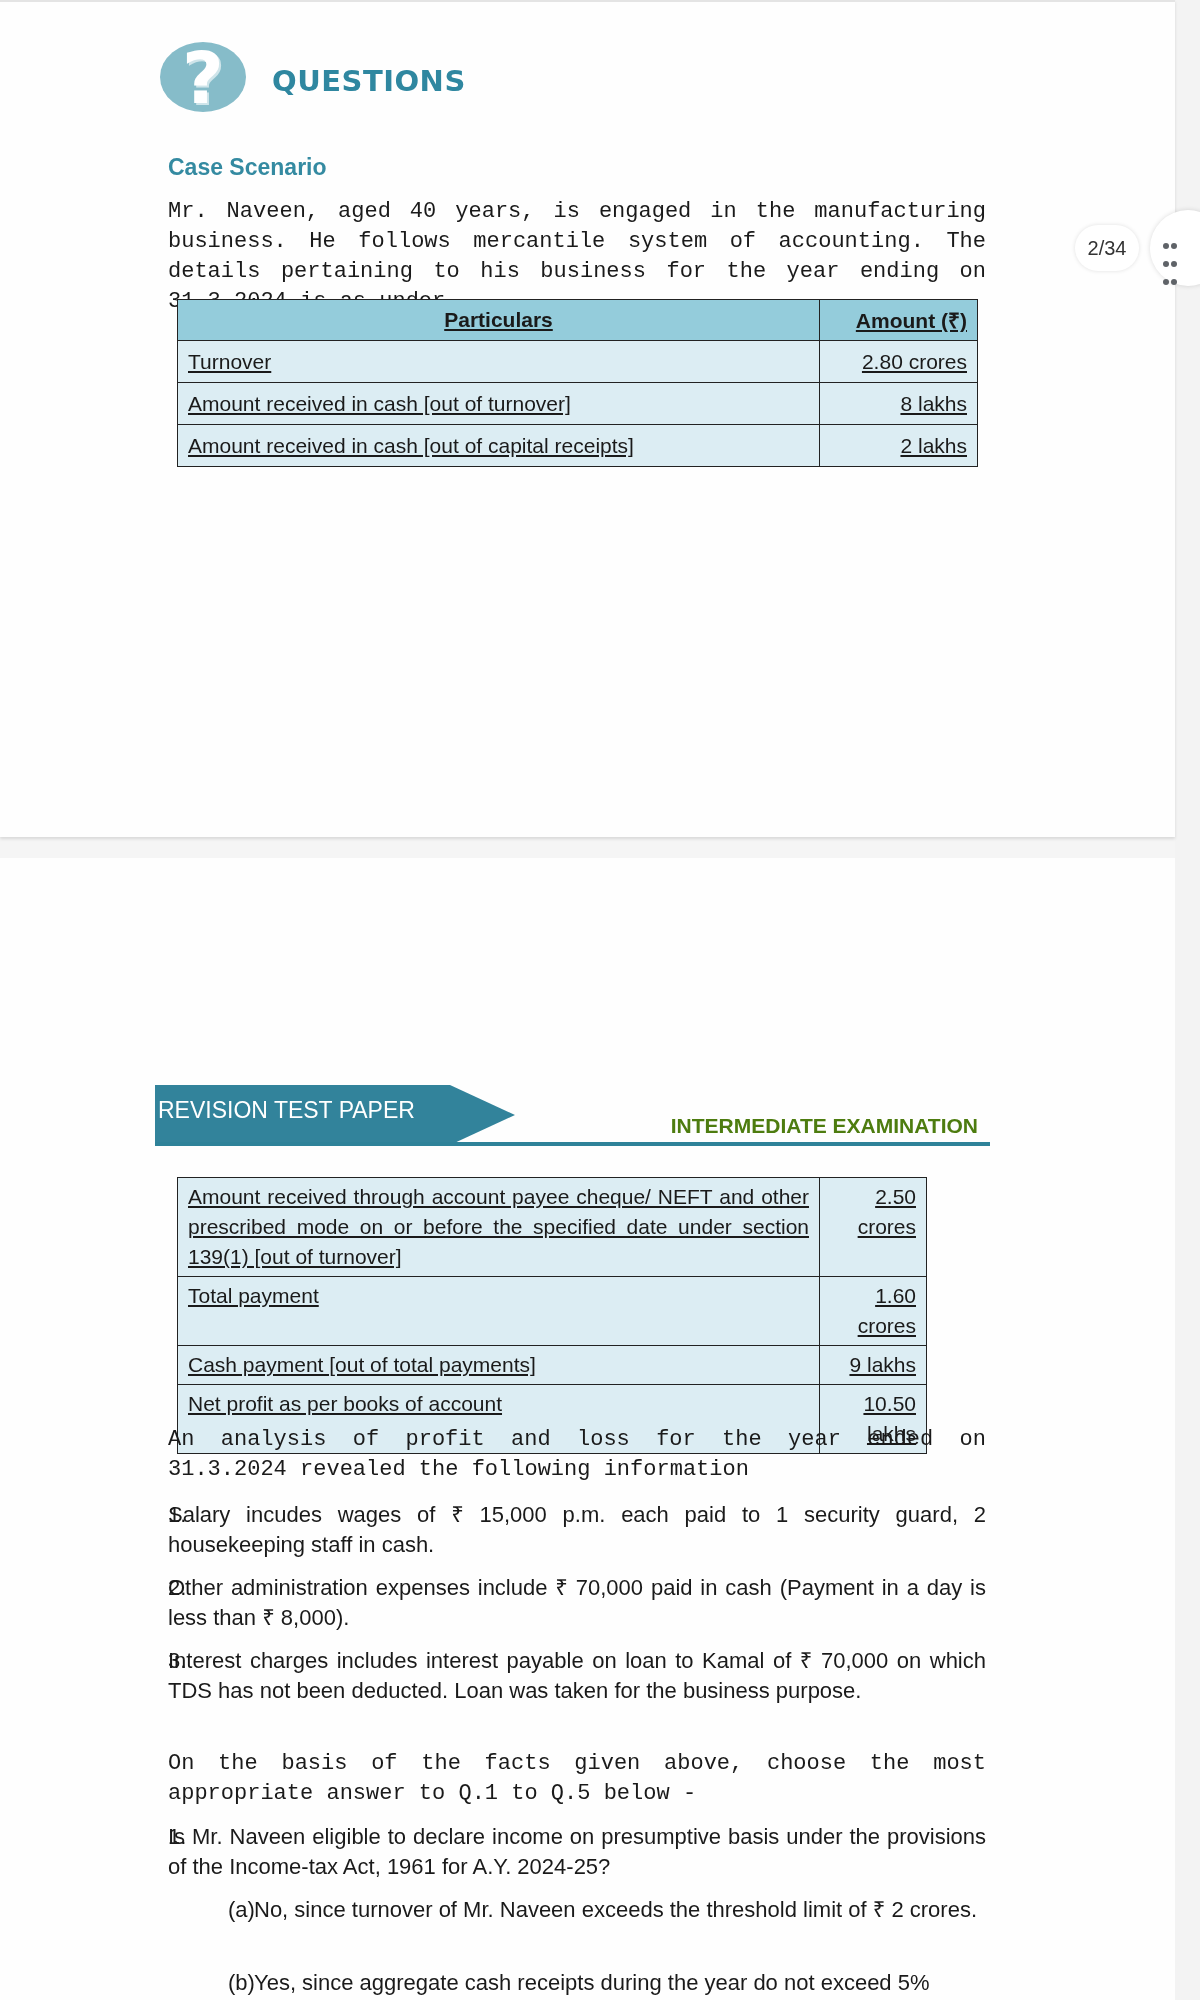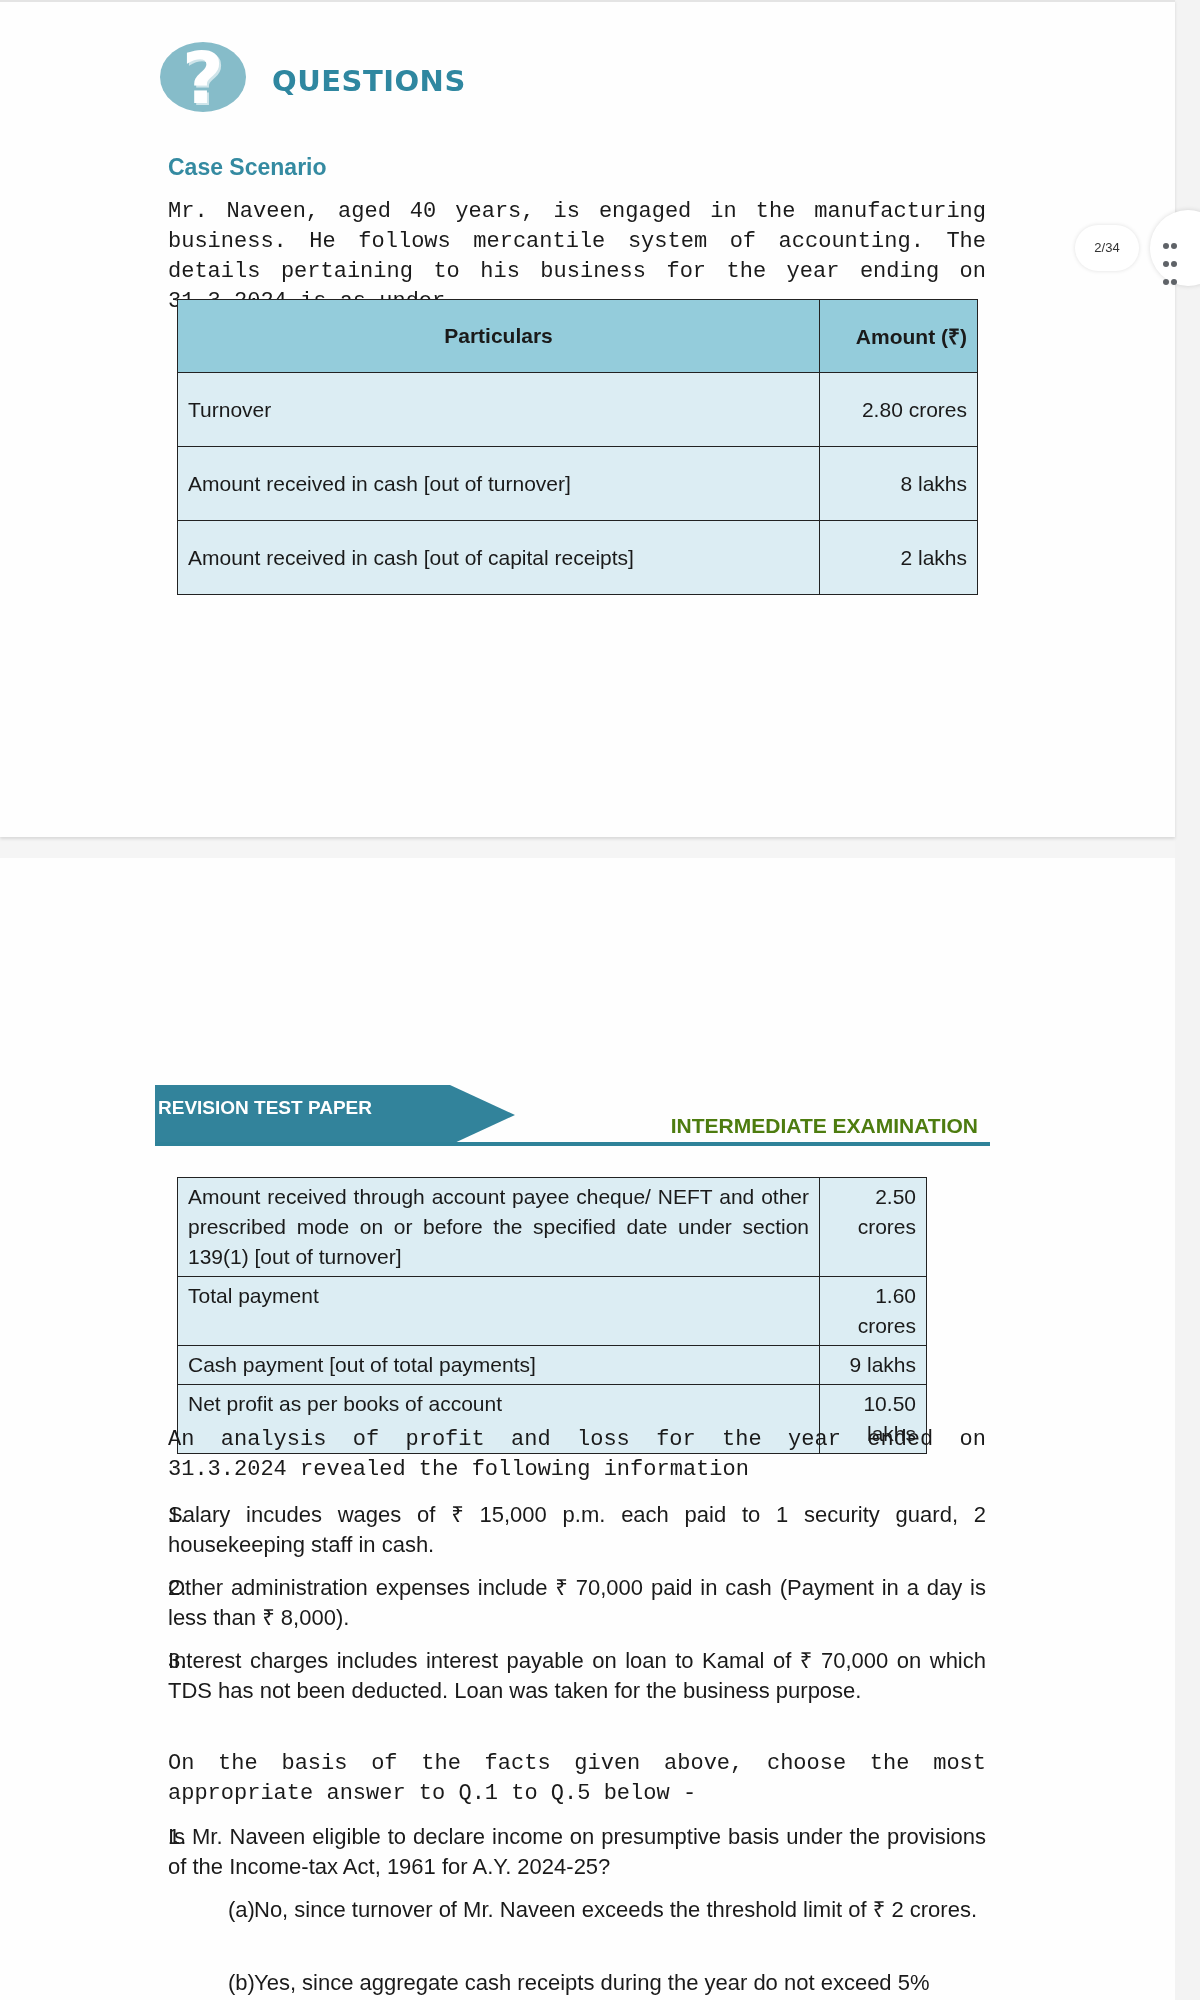--- a/index.html
+++ b/index.html
@@ -11,46 +11,46 @@
 
   .qicon { position:absolute; left:160px; top:40px; width:86px; height:70px; border-radius:50%; background:#86bcc9; }
   .qicon span { position:absolute; left:0; right:0; top:-6px; text-align:center; font-size:72px; font-weight:bold; color:#fff; text-shadow:2px 2px 0 #cfe5ea; font-family:"DejaVu Sans", sans-serif; }
   .qtitle { position:absolute; left:272px; top:62px; font-size:29px; font-weight:bold; color:#2f87a0; letter-spacing:0.5px; font-family:"DejaVu Sans", sans-serif; }
 
   .h-case { position:absolute; left:168px; top:152px; font-size:23px; font-weight:bold; color:#348aa1; }
   .para { position:absolute; left:168px; width:818px; font-size:22px; line-height:30px; text-align:justify;font-family:Liberation Mono, monospace; }
   .para1 { top:195px; }
 
   table.data { position:absolute; border-collapse:collapse; font-size:21px; background:#dcedf3; }
-  table.data td, table.data th { border:1.5px solid #222; padding:16px 10px; }
+  table.data td, table.data th { border:1.5px solid #222; padding:0 10px;text-decoration:underline; }
   table.data th { background:#94ccdb; font-weight:bold; height:40px; }
   table.data td { height:41px; }
   table.data td.amt, table.data th.amt { text-align:right; }
   #t1 { left:177px; top:297px; width:801px; }
   #t1 col.c1 { width:642px; }
   #t2 { left:177px; top:1177px; width:750px; }
   #t2 td { line-height:30px; vertical-align:top; padding-top:4px; padding-bottom:4px; height:auto; }
   #t2 td.amt { vertical-align:top; }
 
   .banner { position:absolute; left:155px; top:1083px; width:360px; height:62px; }
   .banner svg { position:absolute; left:0; top:0; }
-  .banner-title { position:absolute; left:158px; top:1097px; color:#fff; font-weight:bold; font-size:19px; }
+  .banner-title { position:absolute; left:158px; top:1097px; color:#fff; font-weight:normal; font-size:23px; }
   .banner-line { position:absolute; left:155px; top:1142px; width:835px; height:4px; background:#2e8299; }
   .banner-right { position:absolute; right:222px; top:1114px; color:#4d7c0f; font-weight:bold; font-size:21px; }
 
   .para2 { top:1425px; }
   .list { position:absolute; left:168px; width:818px; font-size:22px; line-height:30px; }
   .li { position:absolute; left:0; width:818px; }
   .li .num { position:absolute; left:0; top:0; }
   .li .txt { text-align:justify; }
   .sub { position:absolute; left:60px; width:758px; }
   .sub .num { position:absolute; left:0; top:0; }
   .sub .txt { margin-left:26px; text-align:justify; }
 
-  .pagechip { position:absolute; left:1075px; top:225px; width:64px; height:46px; border-radius:23px; background:#fff; box-shadow:0 0 4px rgba(0,0,0,0.12); font-size:13px; color:#333; text-align:center; line-height:46px; }
+  .pagechip { position:absolute; left:1075px; top:225px; width:64px; height:46px; border-radius:23px; background:#fff; box-shadow:0 0 4px rgba(0,0,0,0.12); font-size:20px; color:#333; text-align:center; line-height:46px; }
   .gridbtn { position:absolute; left:1150px; top:210px; width:76px; height:76px; border-radius:50%; background:#fff; box-shadow:0 0 5px rgba(0,0,0,0.14); }
   .gridbtn .dots { position:absolute; left:12px; top:26px; width:20px; }
   .gridbtn .dot { display:inline-block; width:6px; height:6px; border-radius:50%; background:#5f6368; margin:1px 1px; }
 </style>
 </head>
 <body>
 
 <div class="rightstrip"></div>
 
 <div class="page" id="page1">

